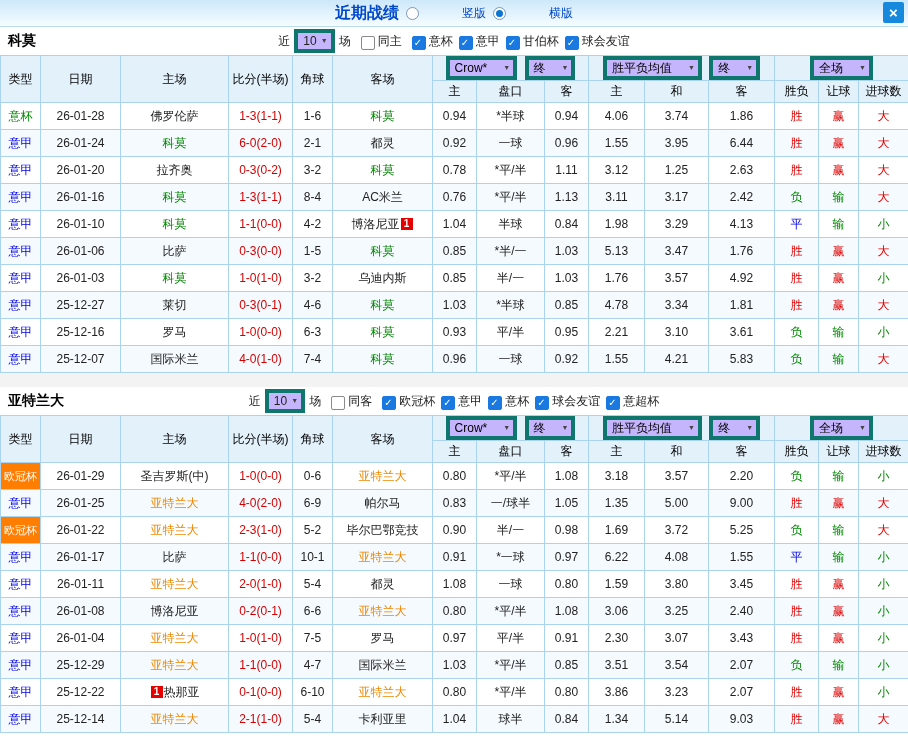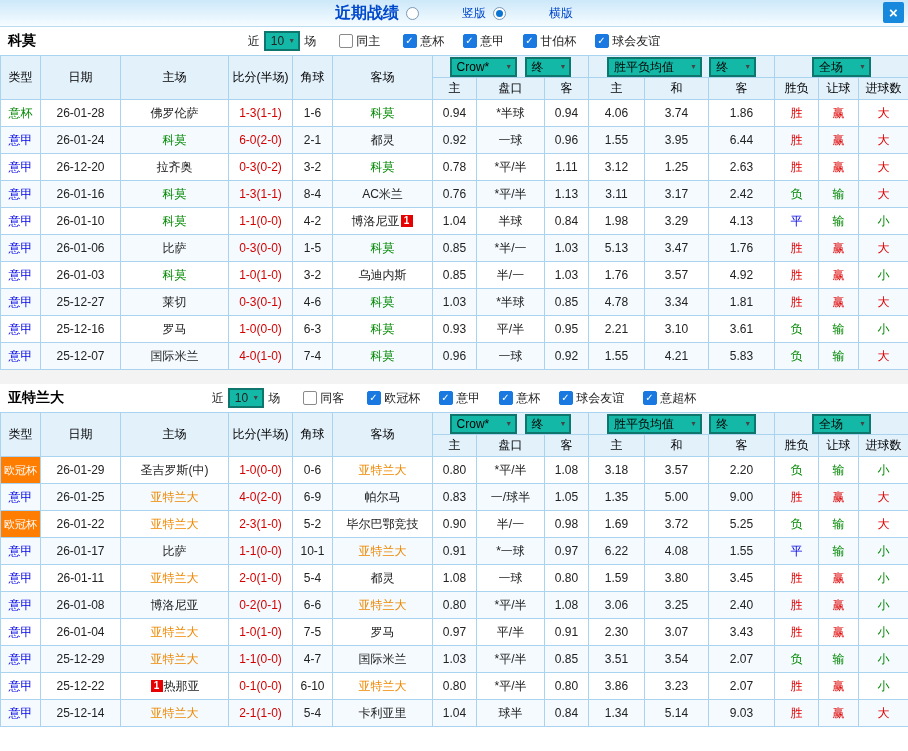--- a/index.html
+++ b/index.html
@@ -13,23 +13,23 @@
   .radio-item{display:inline-flex;align-items:center;margin-left:7px;cursor:pointer;gap:40px;}
   .radio{width:11px;height:11px;border:1px solid #7a98b5;border-radius:50%;background:#fff;display:inline-block;position:relative;margin-right:3px;}
   .radio.checked::after{content:"";position:absolute;left:2px;top:2px;right:2px;bottom:2px;border-radius:50%;background:#0b76d1;}
   .radio-label{color:#0048cc;}
   .close-btn{position:absolute;right:4px;top:2px;width:21px;height:21px;background:#1789dd;color:#fff;
              font-size:15px;font-weight:bold;display:flex;align-items:center;justify-content:center;border-radius:2px;cursor:pointer;}
   
   .filter-bar{height:28px;position:relative;display:flex;align-items:center;background:#fff;}
   .team-title{position:absolute;left:8px;font-size:14px;font-weight:bold;color:#000;}
   .filter-group{margin:0 auto;display:flex;align-items:center;gap:4px;}
-  .dd{display:inline-flex;border:2px solid #0f766e;background:#14b8a6;padding:1px 3px 1px 5px;line-height:14px;cursor:pointer;}
+  .dd{display:inline-flex;border:4px solid #0f766e;background:#c4b5fd;padding:1px 3px 1px 5px;line-height:14px;cursor:pointer;}
   .dd .arrow{font-size:7px;color:#444;margin-left:4px;}
-  .cb-label{display:inline-flex;align-items:center;margin-left:19px;cursor:pointer;}
+  .cb-label{display:inline-flex;align-items:flex-end;margin-left:6px;cursor:pointer;}
   .cb{width:12px;height:12px;border:1px solid #8a8a8a;background:#fff;display:inline-block;margin-right:3px;position:relative;border-radius:2px;}
   .cb.checked{background:#1a79e0;border-color:#1a79e0;}
   .cb.checked::after{content:"\2713";position:absolute;color:#fff;font-size:10px;left:1px;top:0;line-height:12px;}
   .filters{display:inline-flex;align-items:center;}
   
   table{border-collapse:collapse;table-layout:fixed;width:908px;}
   th,td{border:1px solid #a9d3ee;text-align:center;padding:0;white-space:nowrap;overflow:hidden;}
   thead th{background:#e3f1fb;height:21px;font-weight:normal;color:#000;}
   tbody td{height:26px;}
   tbody tr:nth-child(even){background:#f4fafe;}
@@ -196,21 +196,21 @@
   <td>0.96</td>
   <td>1.55</td>
   <td>3.95</td>
   <td>6.44</td>
   <td class="t-red">胜</td>
   <td class="t-red">赢</td>
   <td class="t-red">大</td>
 </tr>
         <tr>
   <td class="type-blue">意甲</td>
-  <td>26-12-20</td>
+  <td>26-01-20</td>
   <td><span>拉齐奥</span></td>
   <td class="t-score">0-3(0-2)</td>
   <td>3-2</td>
   <td><span class="team-green">科莫</span></td>
   <td>0.78</td>
   <td>*平/半</td>
   <td>1.11</td>
   <td>3.12</td>
   <td>1.25</td>
   <td>2.63</td>

